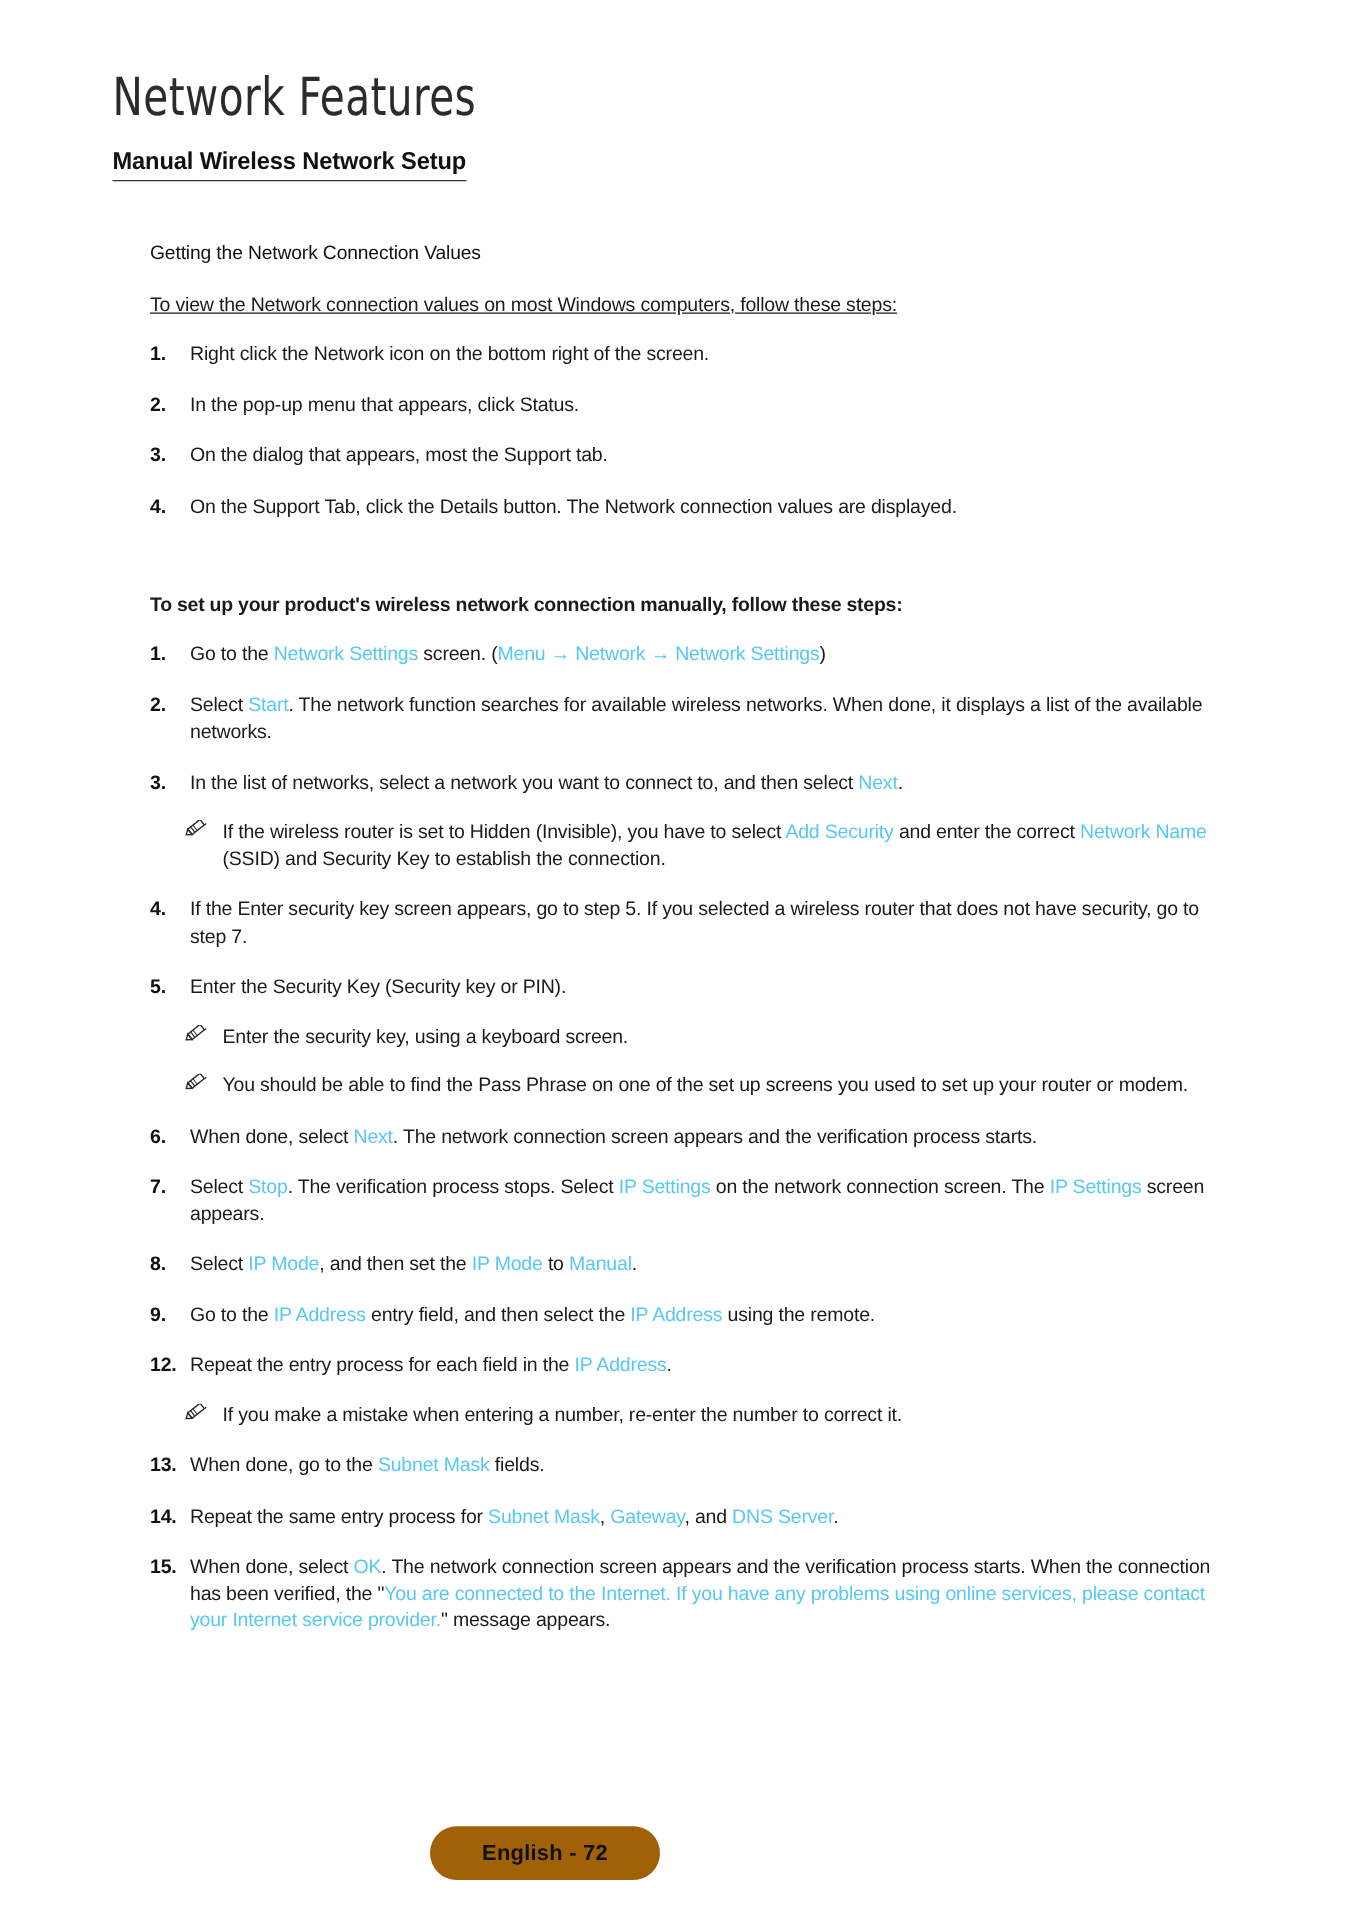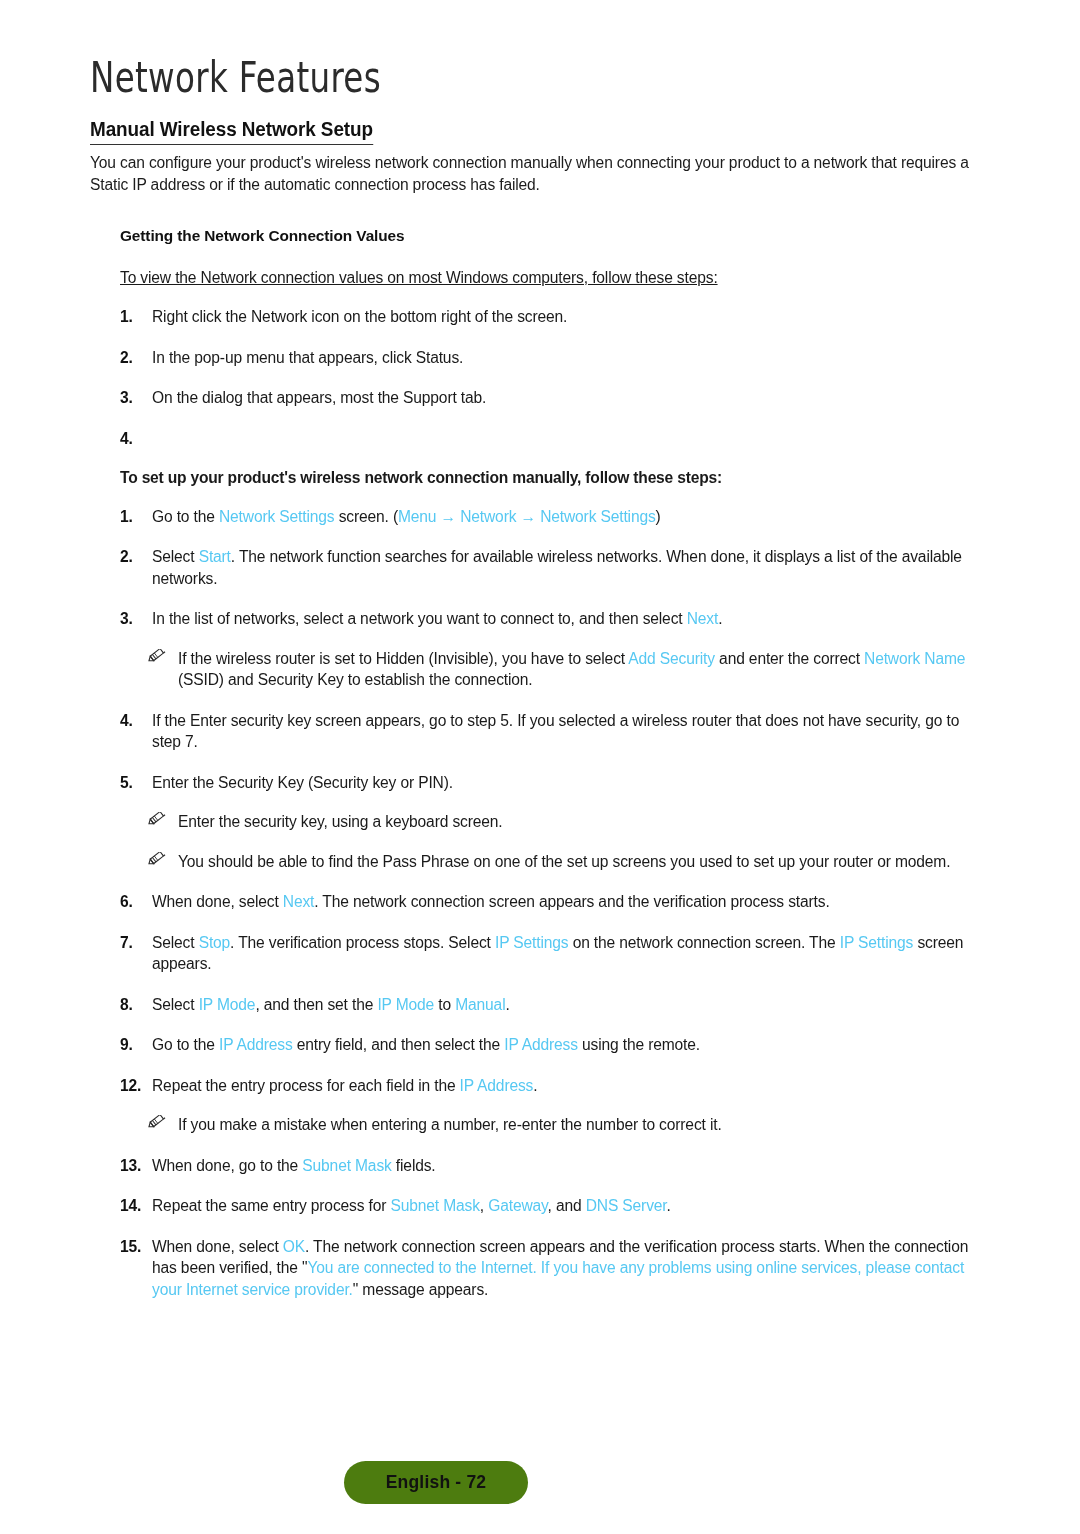--- a/index.html
+++ b/index.html
@@ -62,23 +62,23 @@
     margin: 0 0 0 0;
     font-size: 15.6px;
     line-height: 21.5px;
     color: #1c1c1c;
     letter-spacing: -0.15px;
   }
   .intro-para { margin-top: 4px; width: 890px; }
 
   .sub-heading {
     font-size: 15.4px;
-    font-weight: bold;
+    font-weight: normal;
     color: #111;
-    margin-top: 32px;
+    margin-top: 42px;
     letter-spacing: -0.1px;
     padding-left: 30px;
   }
   .lead {
     font-size: 15.6px;
     margin-top: 24px;
     padding-left: 30px;
     letter-spacing: -0.15px;
     text-decoration: underline;
   }
@@ -142,21 +142,21 @@
   
   .footer {
     position: absolute;
     left: 0;
     right: 0;
     top: 1461px;
     display: flex;
     justify-content: center;
   }
   .page-pill {
-    background: #4d7c0f;
+    background: #a16207;
     color: #111;
     font-size: 17.5px;
     font-weight: bold;
     letter-spacing: 0.2px;
     padding: 11px 42px;
     border-radius: 22px;
     min-width: 180px;
     text-align: center;
   }
 </style>
@@ -164,38 +164,37 @@
 <body>
 
 <div class="page">
 
   <div class="chapter-title">Network Features</div>
 
   <div class="section-heading">Manual Wireless Network Setup</div>
 
   <div class="content">
 
-    <p class="para intro-para">You can configure your product's wireless network connection manually when connecting your product to a network that requires a Static IP address or if the automatic connection process has failed.</p>
 
     <div class="sub-heading">Getting the Network Connection Values</div>
 
     <div class="lead">To view the Network connection values on most Windows computers, follow these steps:</div>
 
     <ol class="steps">
       <li>
         <span class="num">1.</span><span>Right click the Network icon on the bottom right of the screen.</span>
       </li>
       <li>
         <span class="num">2.</span><span>In the pop-up menu that appears, click Status.</span>
       </li>
       <li>
         <span class="num">3.</span><span>On the dialog that appears, most the Support tab.</span>
       </li>
       <li>
-        <span class="num">4.</span>
+        <span class="num">4.</span><span>On the Support Tab, click the Details button. The Network connection values are displayed.</span>
       </li>
     </ol>
 
     <div class="bold-lead">To set up your product's wireless network connection manually, follow these steps:</div>
 
     <ol class="steps">
 
       <li>
         <span class="num">1.</span><span>Go to the </span><span class="menu">Network Settings</span><span> screen. (</span><span class="menu">Menu</span><span class="arrow"> → </span><span class="menu">Network</span><span class="arrow"> → </span><span class="menu">Network Settings</span><span>)</span>
       </li>

